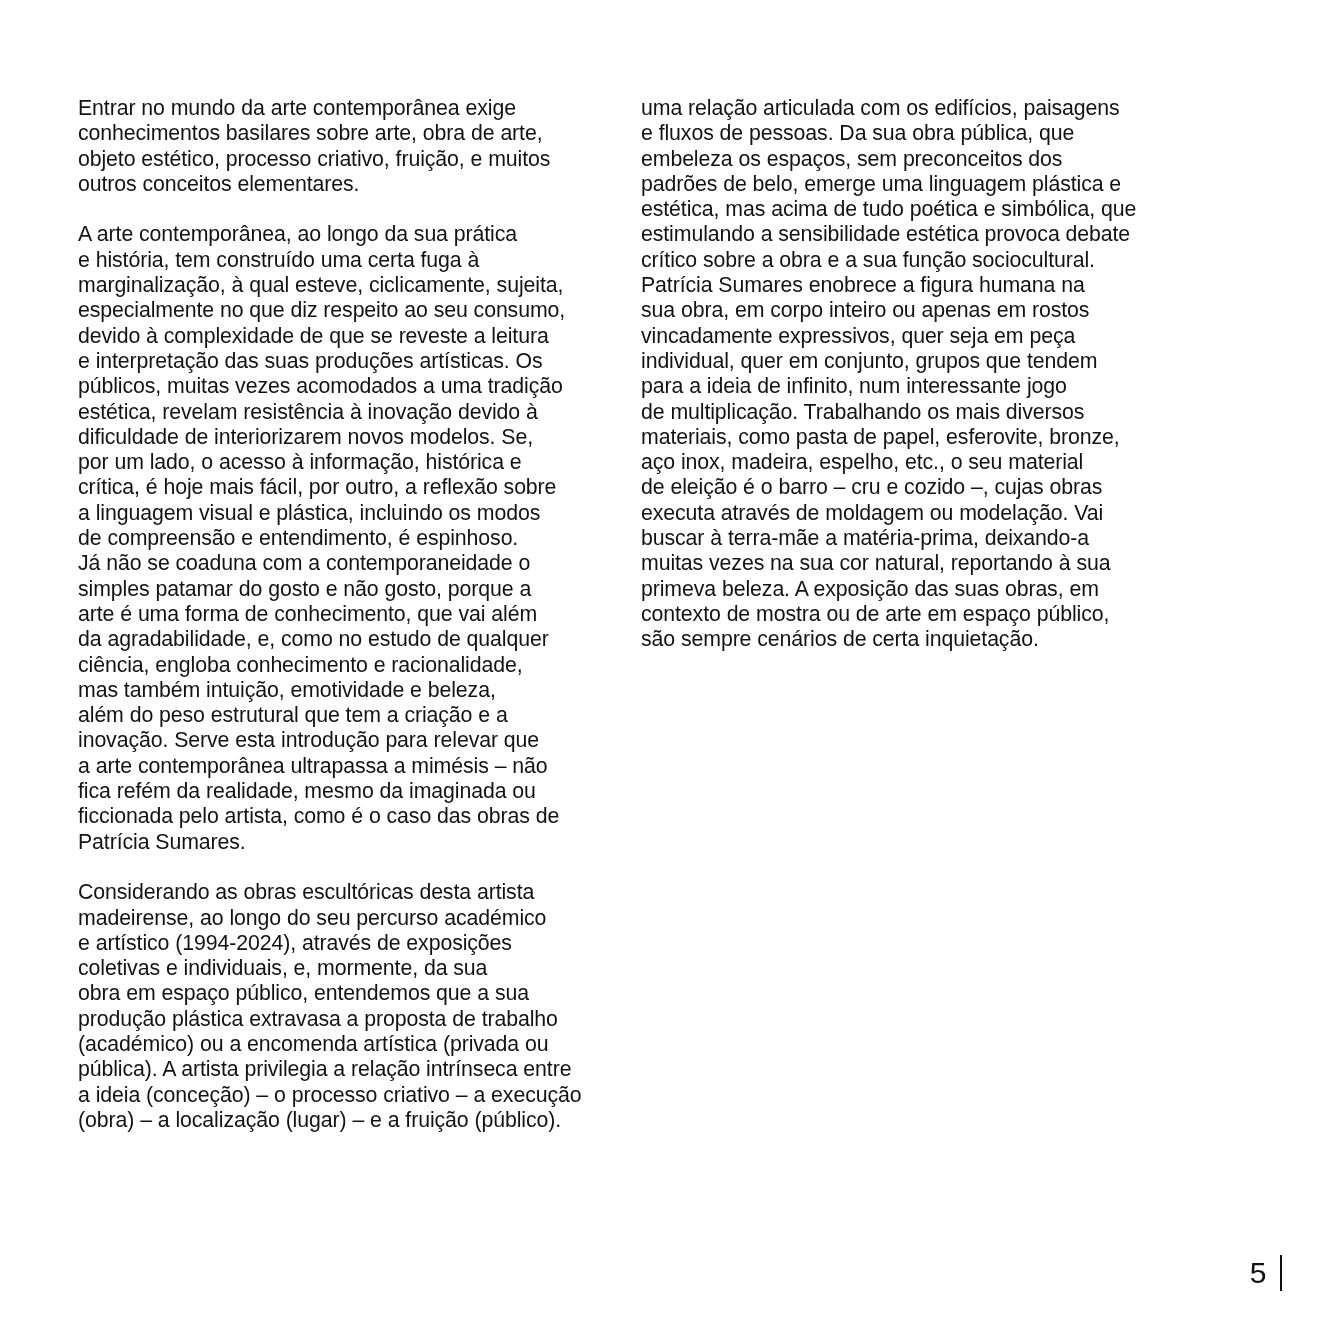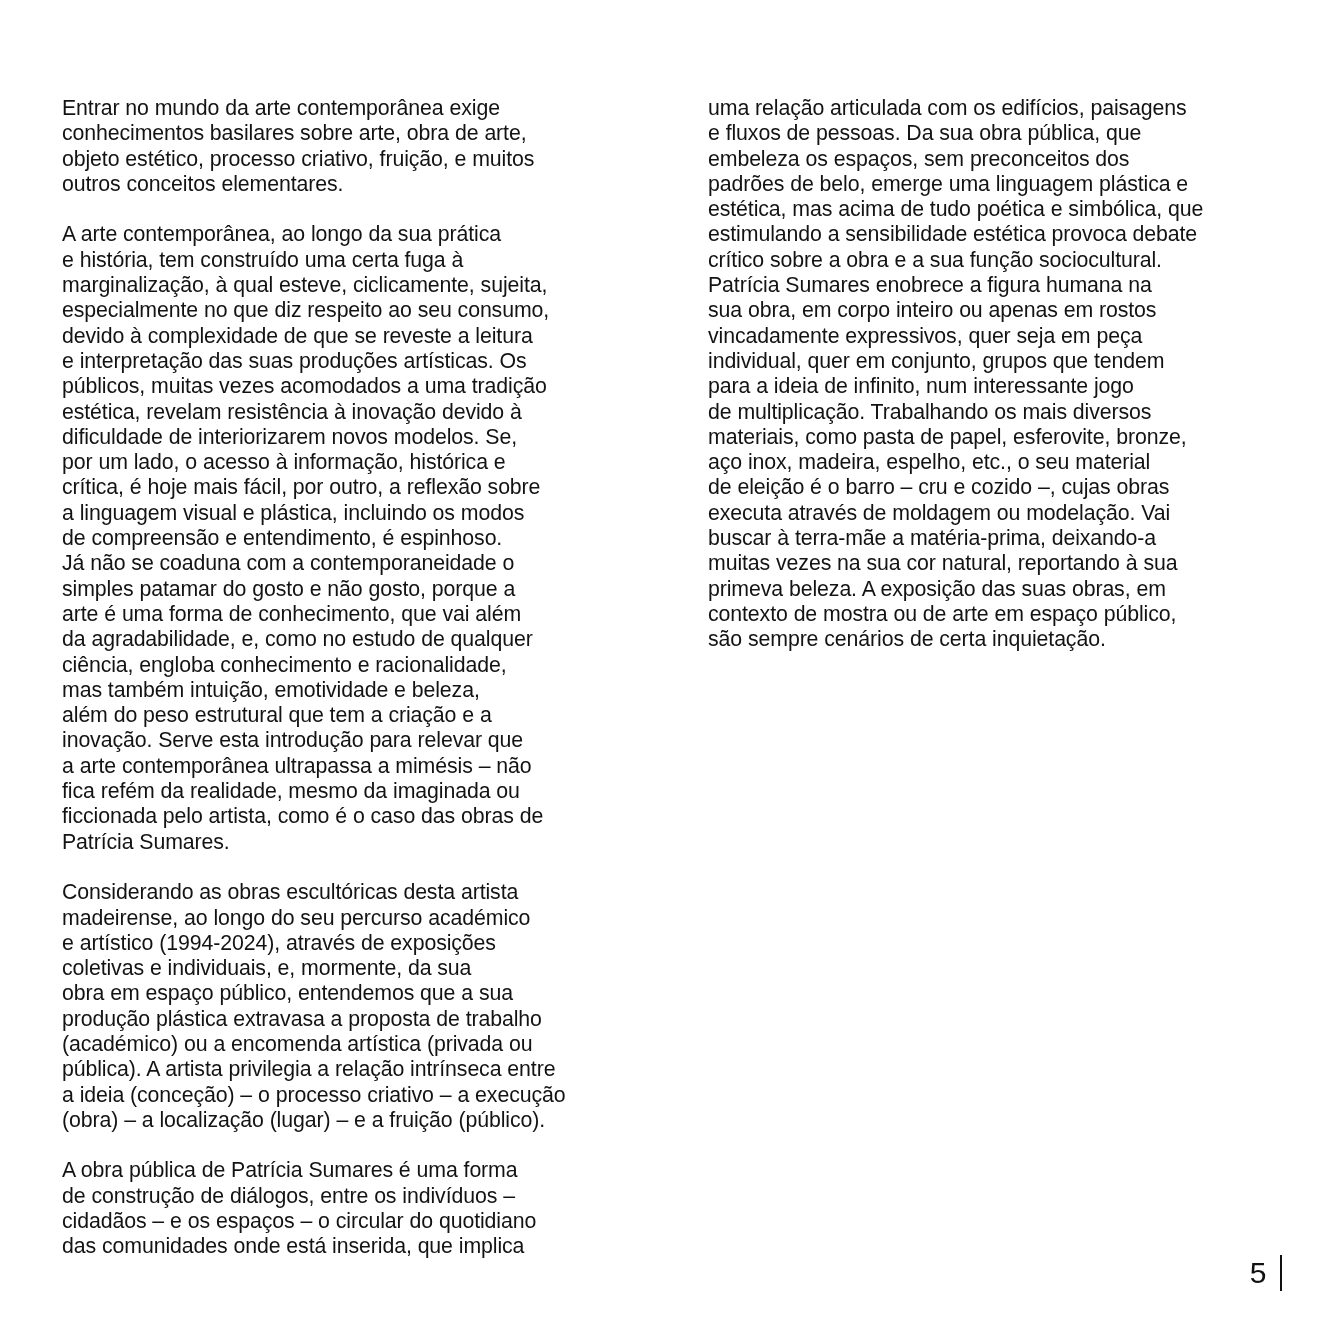--- a/index.html
+++ b/index.html
@@ -26,26 +26,26 @@
     width: 1324px;
     height: 1339px;
   }
 
   .column {
     position: absolute;
     top: 96px;
   }
 
   .column-left {
-    left: 62px;
+    left: 78px;
     width: 548px;
   }
 
   .column-right {
-    left: 708px;
+    left: 641px;
     width: 540px;
   }
 
   .para {
     font-size: 21.3px;
     line-height: 25.3px;
     letter-spacing: -0.1px;
     word-spacing: 0.1px;
     margin: 0 0 25.3px 0;
     text-align: left;
@@ -121,24 +121,20 @@
       <p class="para">Considerando as obras escultóricas desta artista
 madeirense, ao longo do seu percurso académico
 e artístico (1994-2024), através de exposições
 coletivas e individuais, e, mormente, da sua
 obra em espaço público, entendemos que a sua
 produção plástica extravasa a proposta de trabalho
 (académico) ou a encomenda artística (privada ou
 pública). A artista privilegia a relação intrínseca entre
 a ideia (conceção) – o processo criativo – a execução
 (obra) – a localização (lugar) – e a fruição (público).</p>
-      <p class="para">A obra pública de Patrícia Sumares é uma forma
-de construção de diálogos, entre os indivíduos –
-cidadãos – e os espaços – o circular do quotidiano
-das comunidades onde está inserida, que implica</p>
     </div>
 
     <div class="column column-right">
       <p class="para">uma relação articulada com os edifícios, paisagens
 e fluxos de pessoas. Da sua obra pública, que
 embeleza os espaços, sem preconceitos dos
 padrões de belo, emerge uma linguagem plástica e
 estética, mas acima de tudo poética e simbólica, que
 estimulando a sensibilidade estética provoca debate
 crítico sobre a obra e a sua função sociocultural.

